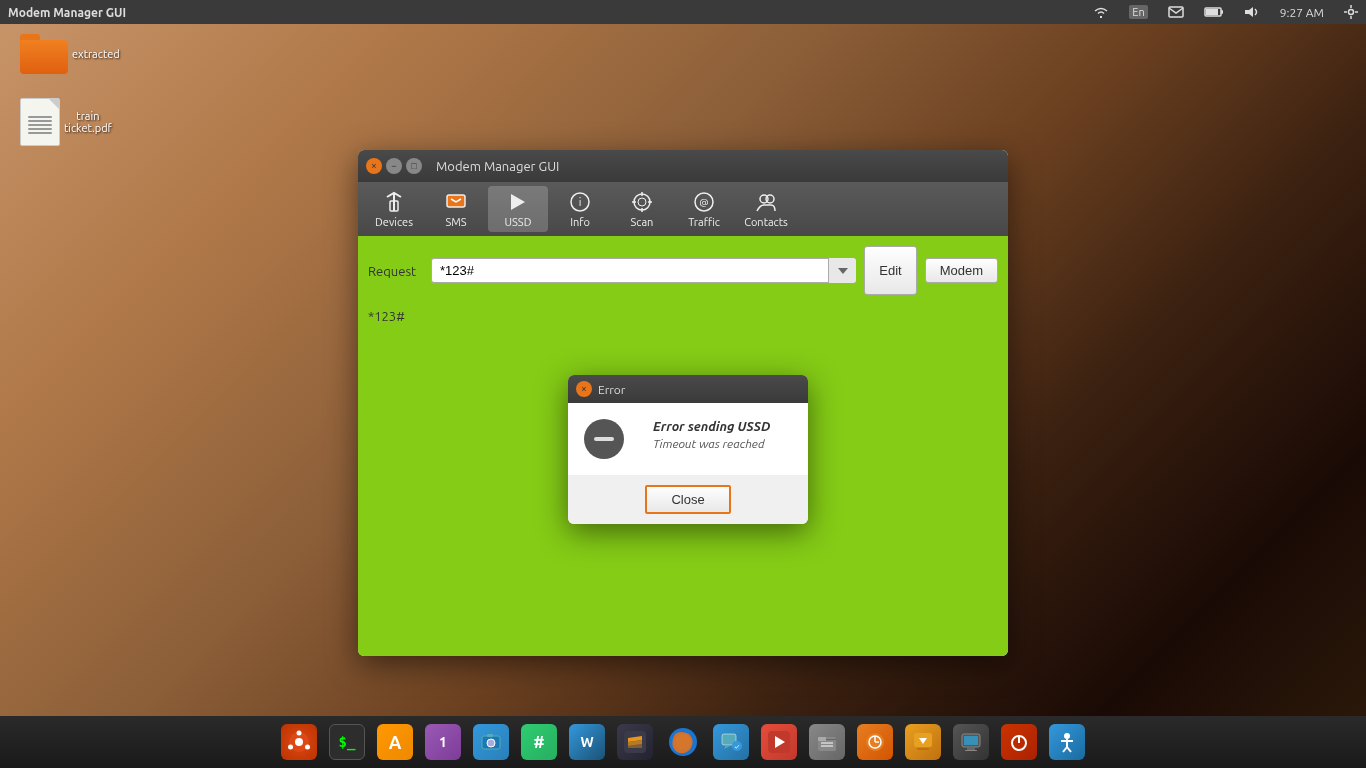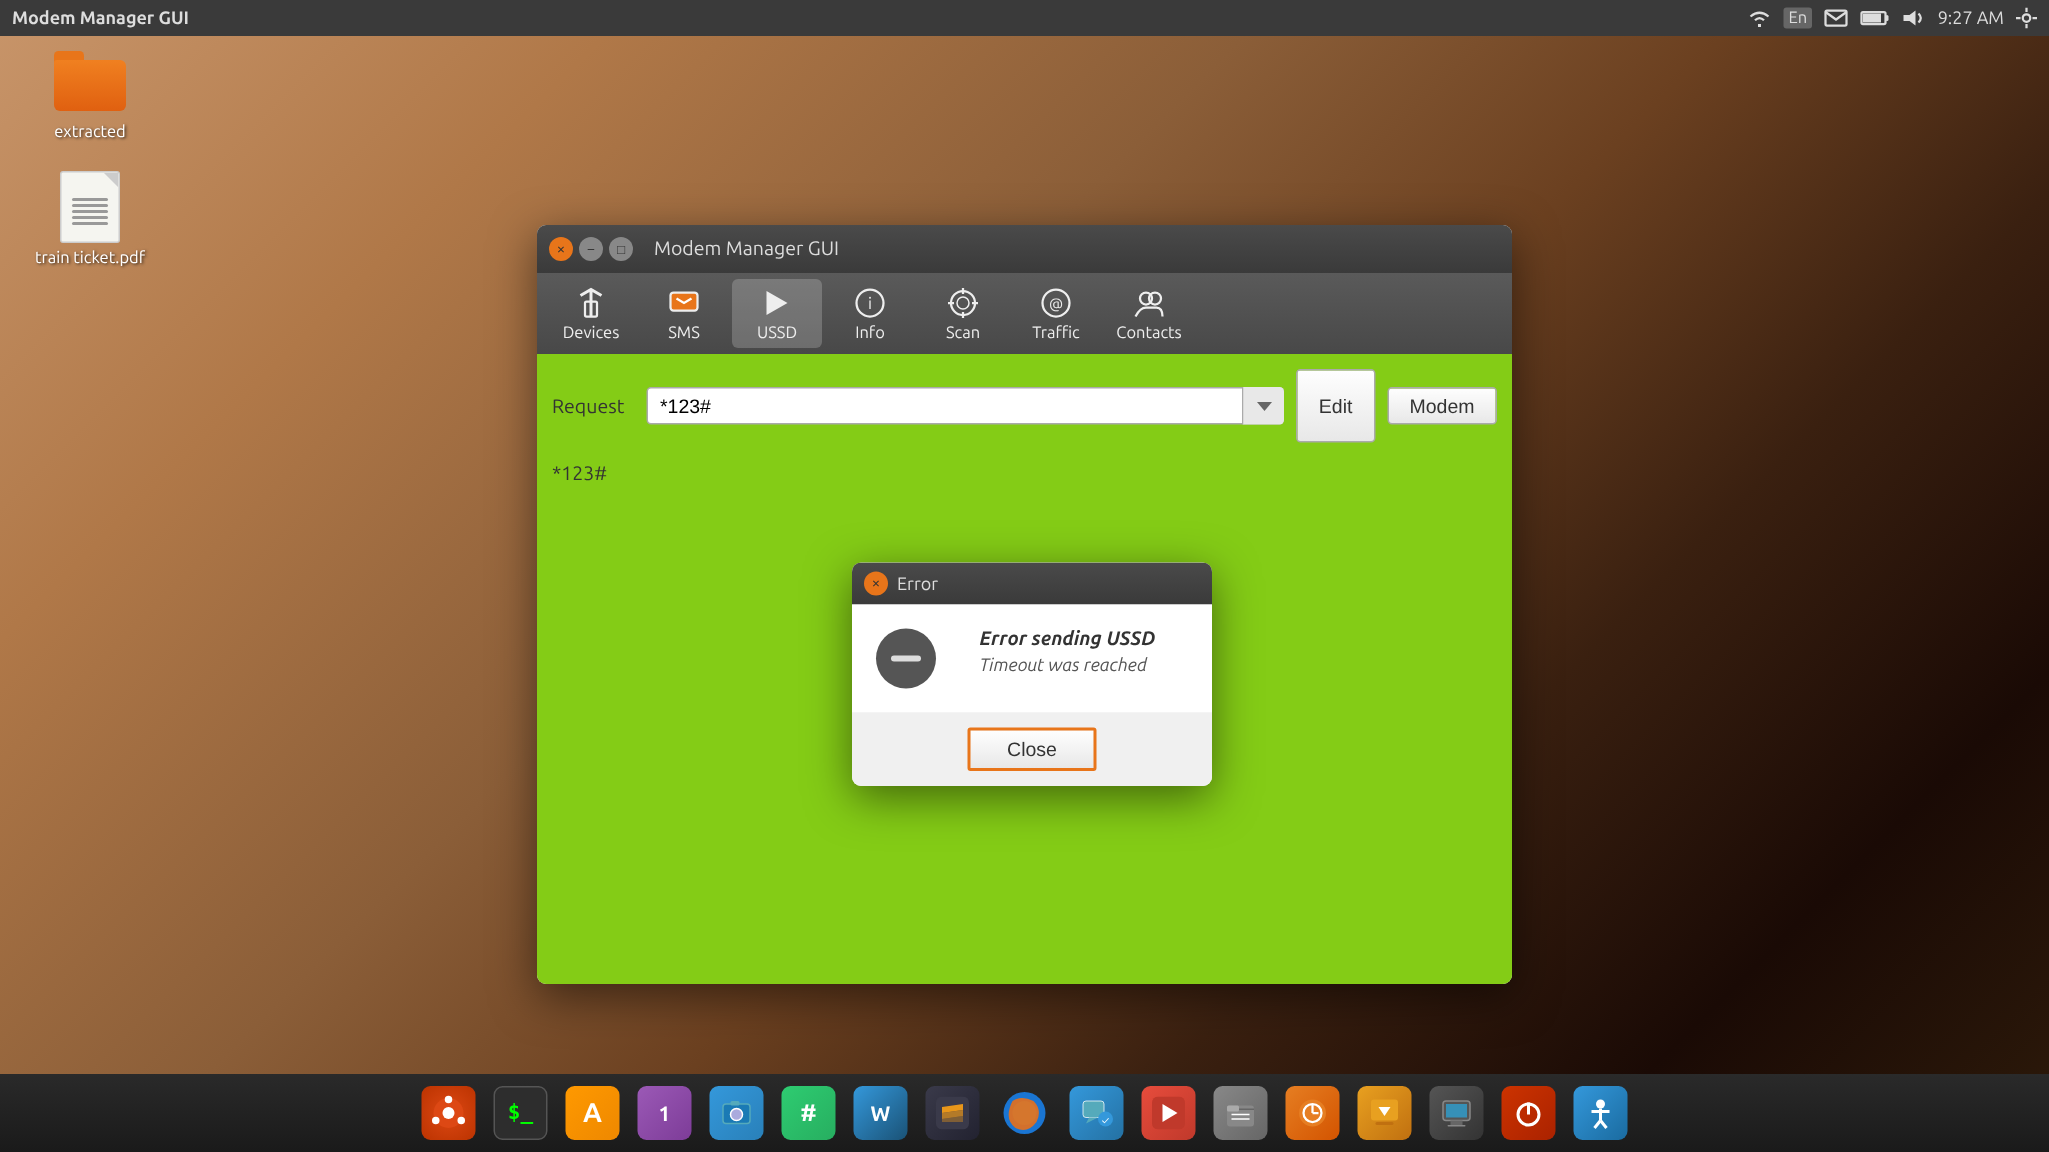--- a/index.html
+++ b/index.html
@@ -34,21 +34,21 @@
       z-index: 100;
     }
     .top-taskbar-left {
       font-size: 12px;
       color: #ddd;
       font-weight: bold;
     }
     .top-taskbar-right {
       display: flex;
       align-items: center;
-      gap: 8px;
+      gap: 20px;
       color: #ddd;
       font-size: 12px;
     }
     .tray-icon {
       display: inline-flex;
       align-items: center;
       justify-content: center;
       color: #ddd;
     }
 
@@ -56,21 +56,21 @@
     .desktop-icons {
       position: absolute;
       top: 30px;
       left: 20px;
       display: flex;
       flex-direction: column;
       gap: 20px;
     }
     .desktop-icon {
       display: flex;
-      flex-direction: column;
+      flex-direction: row;
       align-items: center;
       gap: 4px;
       cursor: pointer;
       width: 80px;
     }
     .desktop-icon .icon-img {
       width: 48px;
       height: 48px;
       display: flex;
       align-items: center;

